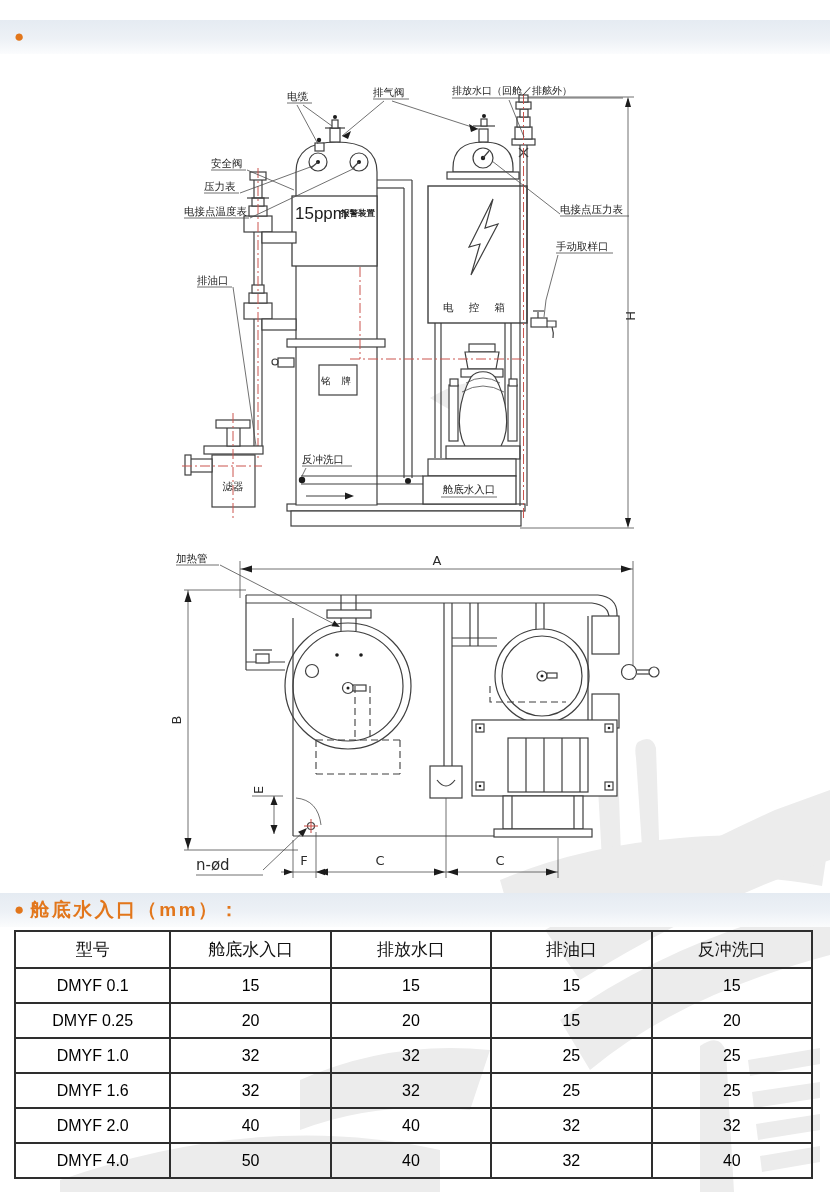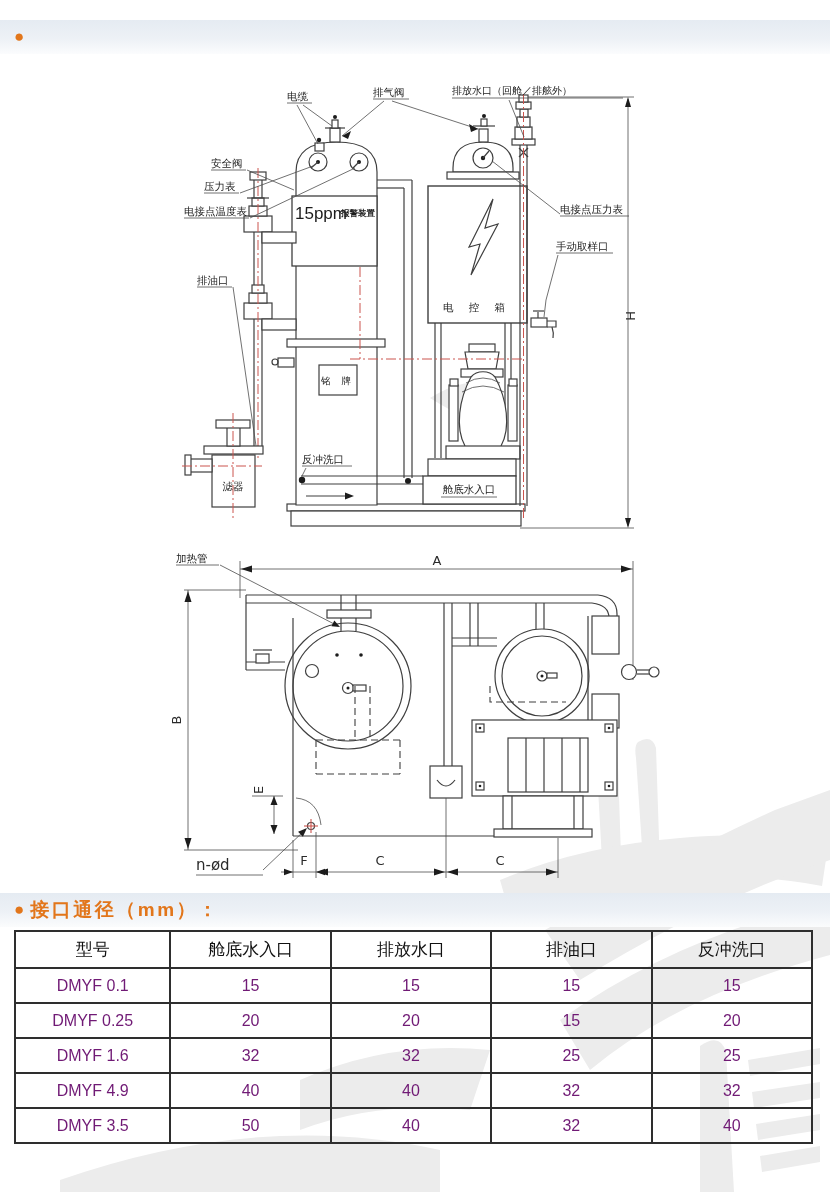--- a/index.html
+++ b/index.html
@@ -27,21 +27,21 @@
   .lbs{font:9.5px "DejaVu Sans",sans-serif;fill:#1c1c1c;}
   .sm {font:10px "DejaVu Sans",sans-serif;fill:#1c1c1c;}
   .dim{font:13px "DejaVu Sans",sans-serif;fill:#2a2a2a;}
   .big{font:17px "Liberation Sans",sans-serif;fill:#1c1c1c;}
   .tiny{font:bold 8.5px "DejaVu Sans",sans-serif;fill:#1c1c1c;}
   
   #tblwrap{position:absolute;left:14px;top:930px;width:799px;z-index:2;}
   table{border-collapse:collapse;width:799px;background:transparent;}
   th,td{border:2px solid #2e2e2e;text-align:center;padding:4px;background:transparent;}
   th{height:27px;font-size:17px;font-weight:normal;color:#111;}
-  td{height:25px;font-size:16px;color:#701a75;}
+  td{height:25px;font-size:16px;color:#000000;}
   col.c0{width:19.5%;} col.cn{width:20.12%;}
   
   #wm{position:absolute;left:0;top:0;z-index:1;}
   .wmf{fill:#ececec;}
 </style>
 </head>
 <body>
 
 <svg id="wm" width="830" height="1192" viewBox="0 0 830 1192">
   <path class="wmf" d="M596,700 q14,-10 20,6 l6,180 q-2,16 -18,10 l-10,-180 q-2,-12 2,-16 Z"></path>
@@ -412,21 +412,21 @@
   <g>
     <text class="dim" x="196" y="872" style="font-size:15px">n-ød</text>
     <line class="st" x1="196" y1="877" x2="263" y2="877"></line>
     <line class="st" x1="263" y1="872" x2="305" y2="832"></line>
     <polygon class="dk" points="307,830 302.9,838.7 298.1,833.7"></polygon>
   </g>
 </svg>
 
 <div class="band" id="band2">
   <span class="bullet">●</span>
-  <span class="ttl">接口通径（mm）：</span>
+  <span class="ttl">舱底水入口（mm）：</span>
 </div>
 
 <div id="tblwrap">
   <table>
     <colgroup>
         <col class="c0">
         <col class="cn">
         <col class="cn">
         <col class="cn">
         <col class="cn">
@@ -449,35 +449,42 @@
         <td>15</td>
       </tr>
       <tr>
         <td>DMYF 0.25</td>
         <td>20</td>
         <td>20</td>
         <td>15</td>
         <td>20</td>
       </tr>
       <tr>
-        <td>DMYF 1.6</td>
+        <td>DMYF 1.0</td>
         <td>32</td>
         <td>32</td>
         <td>25</td>
         <td>25</td>
       </tr>
       <tr>
-        <td>DMYF 4.9</td>
+        <td>DMYF 1.6</td>
+        <td>32</td>
+        <td>32</td>
+        <td>25</td>
+        <td>25</td>
+      </tr>
+      <tr>
+        <td>DMYF 2.0</td>
         <td>40</td>
         <td>40</td>
         <td>32</td>
         <td>32</td>
       </tr>
       <tr>
-        <td>DMYF 3.5</td>
+        <td>DMYF 4.0</td>
         <td>50</td>
         <td>40</td>
         <td>32</td>
         <td>40</td>
       </tr>
     </tbody>
   </table>
 </div>
 
 </body></html>

